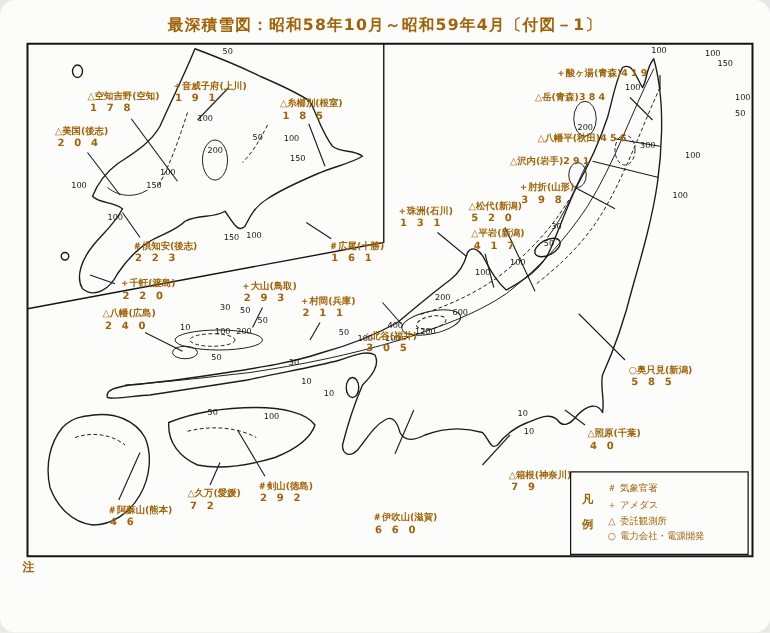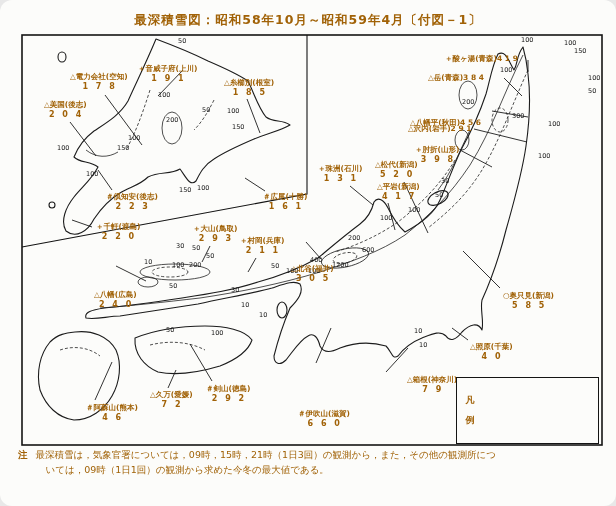--- a/index.html
+++ b/index.html
@@ -2,21 +2,21 @@
 <html><head>
 <meta charset="utf-8">
 <style>
   html,body{margin:0;padding:0;background:#e8e8e8;}
   #page{position:relative;width:616px;height:506px;background:#fcfcfa;overflow:hidden;
         font-family:"DejaVu Sans","Liberation Sans",sans-serif;color:#a16207;border-radius:12px;}
   #title{position:absolute;left:0;top:12px;width:100%;text-align:center;
          font-size:12.5px;font-weight:bold;letter-spacing:1px;}
   #map-svg{position:absolute;left:0;top:0;}
   .station{position:absolute;font-size:7.5px;font-weight:600;white-space:nowrap;line-height:1.3;}
-  .station .val{text-align:center;letter-spacing:2.5px;font-size:8px;padding-left:2px;}
+  .station .val{letter-spacing:2.5px;font-size:8px;padding-left:2px;}
   #legend{position:absolute;left:456px;top:377px;width:141px;height:65px;
           border:1.5px solid #141414;display:flex;align-items:center;background:#fcfcfa;}
   #legend-title{width:26px;text-align:center;font-size:9px;font-weight:bold;line-height:2.2;}
   #legend-items{font-size:7.5px;line-height:1.7;}
   .legend-row .sym{display:inline-block;width:13px;text-align:center;}
   #note{position:absolute;left:18px;top:448px;width:584px;font-size:9.5px;line-height:1.55;display:flex;}
   #note .tag{font-weight:bold;margin-right:8px;}
   #note .l2{padding-left:10px;}
 </style>
 </head>
@@ -168,21 +168,21 @@
         <text x="419" y="347" font-size="6.5" fill="#141414">10</text>
       </g>
   </svg>
 
   <div id="stations">
       <div class="station" style="left: 138px; top: 48px; margin-top: 16px;">
         <div>＋音威子府(上川)</div>
         <div class="val">1 9 1</div>
       </div>
       <div class="station" style="left: 70px; top: 72px;">
-        <div>△電力会社(空知)</div>
+        <div>△空知吉野(空知)</div>
         <div class="val">1 7 8</div>
       </div>
       <div class="station" style="left: 44px; top: 100px;">
         <div>△美国(後志)</div>
         <div class="val">2 0 4</div>
       </div>
       <div class="station" style="left: 224px; top: 78px;">
         <div>△糸櫛別(根室)</div>
         <div class="val">1 8 5</div>
       </div>
@@ -197,21 +197,21 @@
       <div class="station" style="left: 96px; top: 222px;">
         <div>＋千軒(渡島)</div>
         <div class="val">2 2 0</div>
       </div>
       <div class="station" style="left: 445px; top: 54px;">
         <div>＋酸ヶ湯(青森)4 1 9</div>
       </div>
       <div class="station" style="left: 428px; top: 73px;">
         <div>△岳(青森)3 8 4</div>
       </div>
-      <div class="station" style="left: 410px; top: 106px; margin-top: 12px;">
+      <div class="station" style="left: 430px; top: 106px;">
         <div>△八幡平(秋田)4 5 6</div>
       </div>
       <div class="station" style="left: 408px; top: 124px;">
         <div>△沢内(岩手)2 9 1</div>
       </div>
       <div class="station" style="left: 415px; top: 145px;">
         <div>＋肘折(山形)</div>
         <div class="val">3 9 8</div>
       </div>
       <div class="station" style="left: 375px; top: 160px;">
@@ -231,21 +231,21 @@
         <div class="val">3 0 5</div>
       </div>
       <div class="station" style="left: 193px; top: 224px;">
         <div>＋大山(鳥取)</div>
         <div class="val">2 9 3</div>
       </div>
       <div class="station" style="left: 240px; top: 236px;">
         <div>＋村岡(兵庫)</div>
         <div class="val">2 1 1</div>
       </div>
-      <div class="station" style="left: 94px; top: 246px; margin-top: 44px;">
+      <div class="station" style="left: 82px; top: 246px;">
         <div>△八幡(広島)</div>
         <div class="val">2 4 0</div>
       </div>
       <div class="station" style="left: 503px; top: 291px;">
         <div>○奥只見(新潟)</div>
         <div class="val">5 8 5</div>
       </div>
       <div class="station" style="left: 470px; top: 342px;">
         <div>△照原(千葉)</div>
         <div class="val">4 0</div>
@@ -270,23 +270,25 @@
         <div>＃阿蘇山(熊本)</div>
         <div class="val">4 6</div>
       </div>
     </div>
 
   <div id="legend">
     <div id="legend-title">
       <div>凡</div>
       <div>例</div>
     </div>
+    <div id="legend-items">
+        <div class="legend-row"><span class="sym">＃</span><span>気象官署</span></div>
+        <div class="legend-row"><span class="sym">＋</span><span>アメダス</span></div>
+        <div class="legend-row"><span class="sym">△</span><span>委託観測所</span></div>
+        <div class="legend-row"><span class="sym">○</span><span>電力会社・電源開発</span></div>
+      </div>
   </div>
 
   <div id="note">
     <span class="tag">注</span>
-    <div>
-      <div class="l1">最深積雪は，気象官署については，09時，15時，21時（1日3回）の観測から，また，その他の観測所につ</div>
-      <div class="l2">いては，09時（1日1回）の観測から求めた今冬の最大値である。</div>
-    </div>
   </div>
 
 </div>
 
 </body></html>

